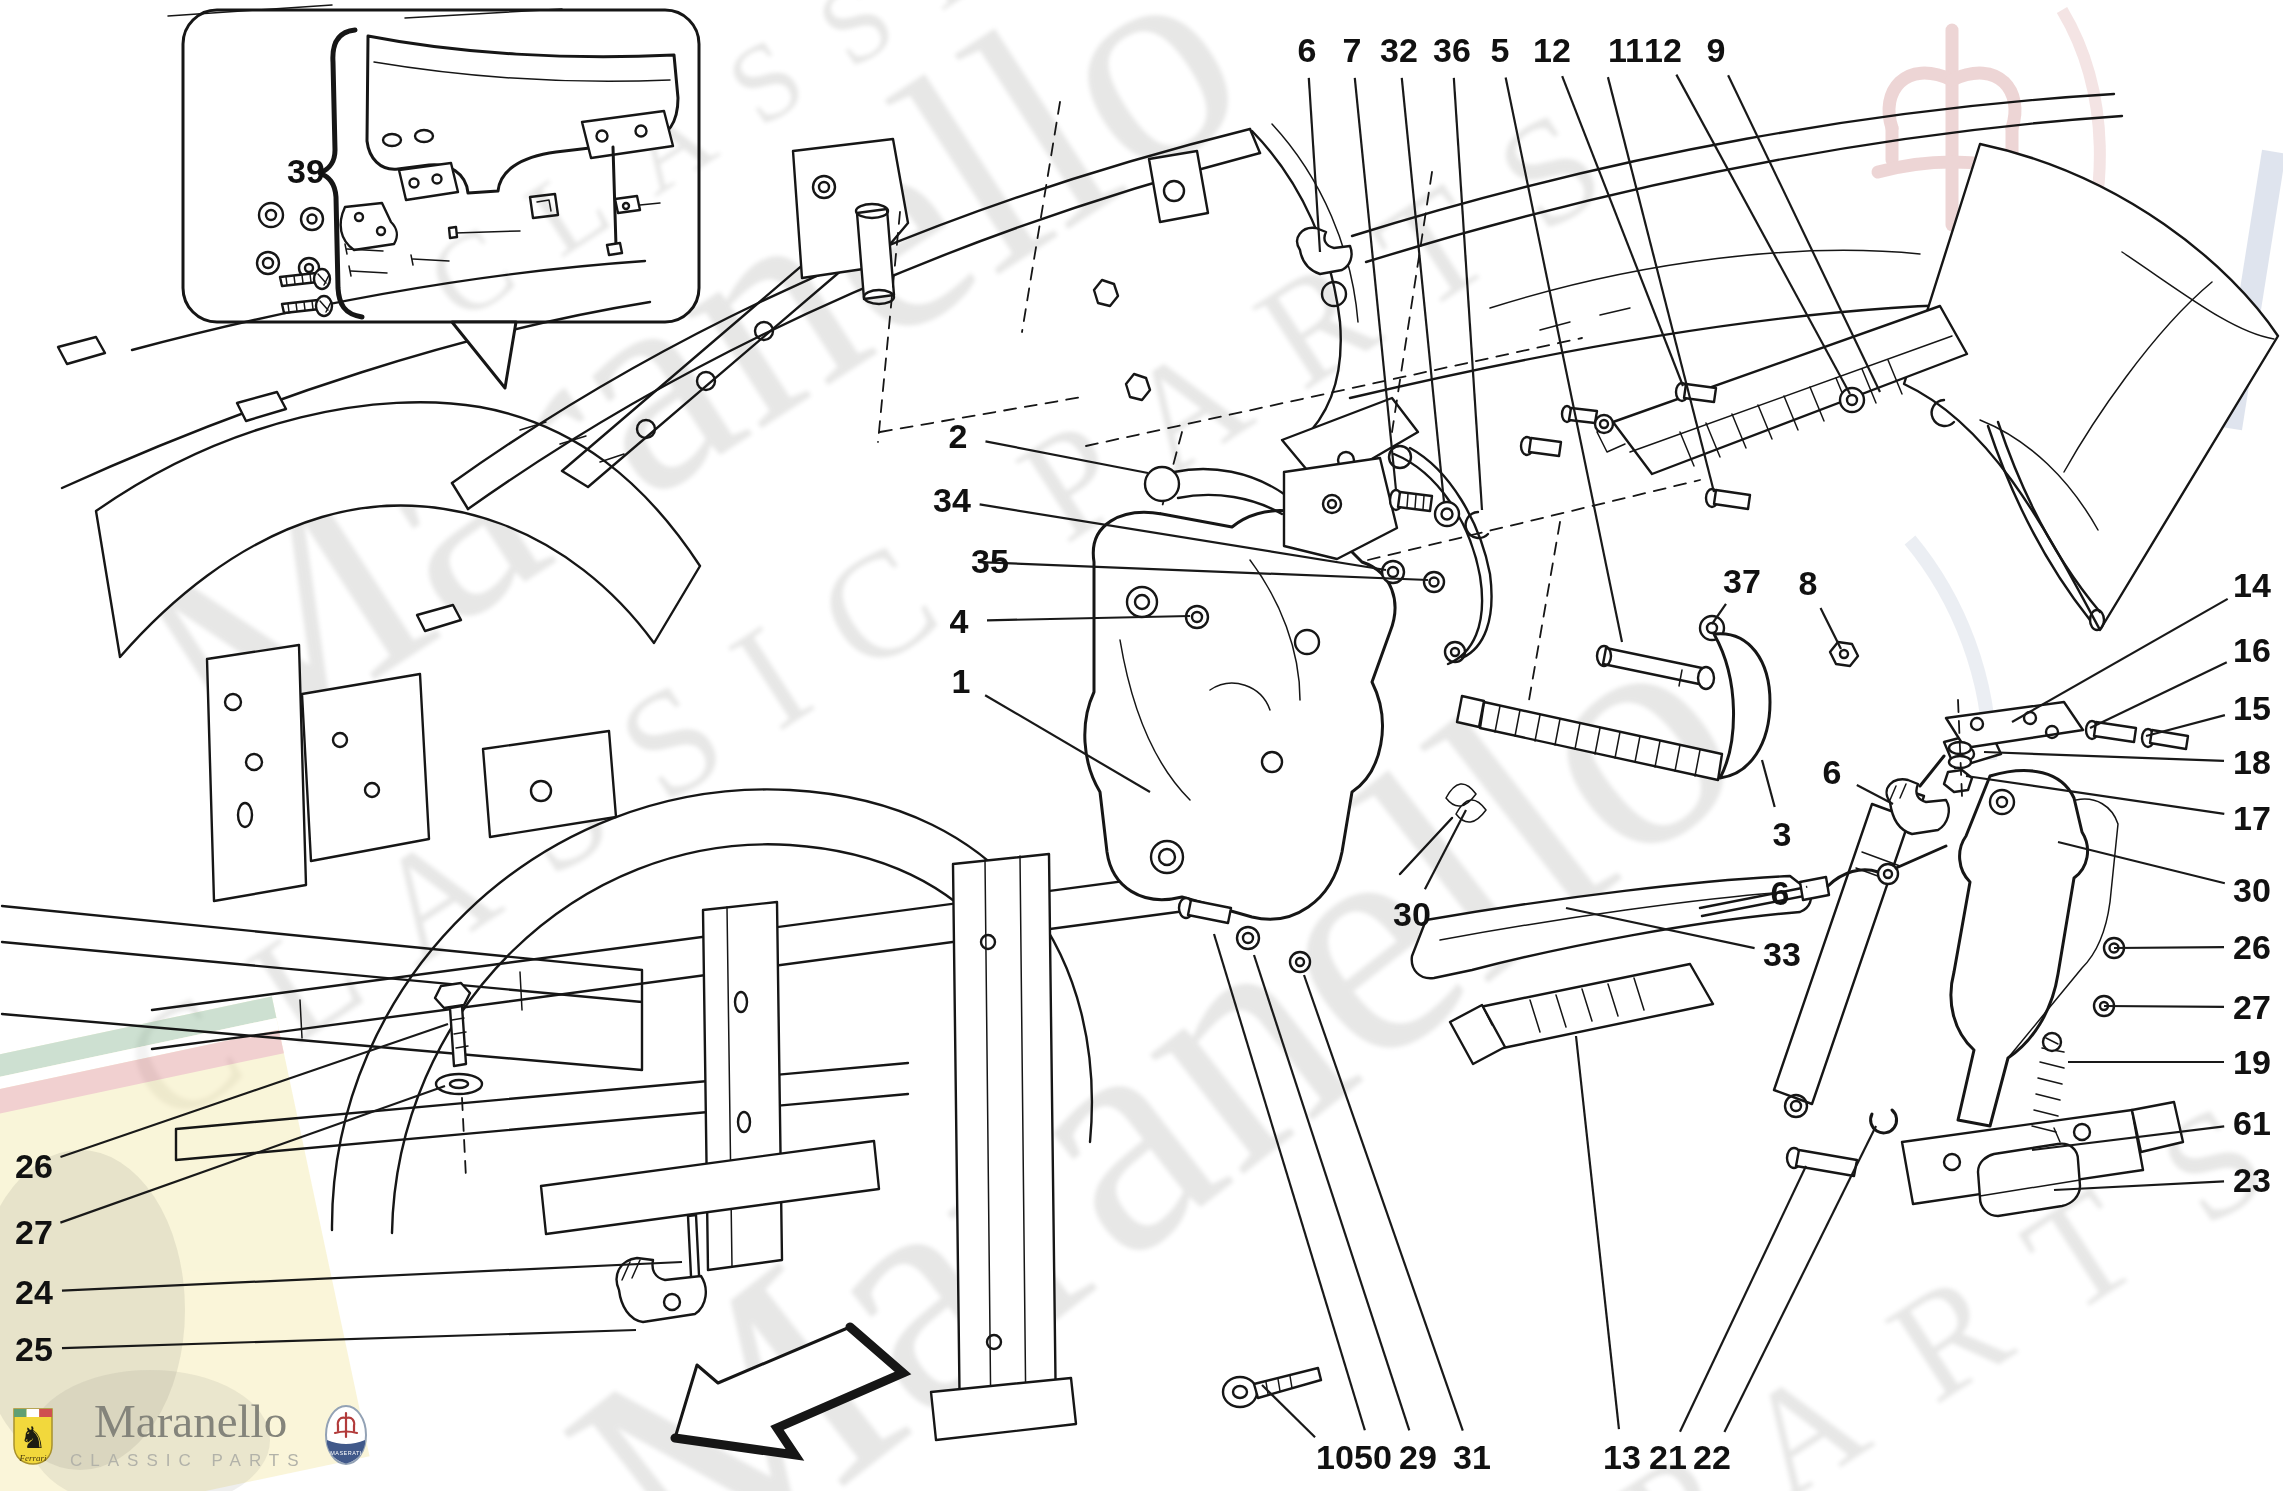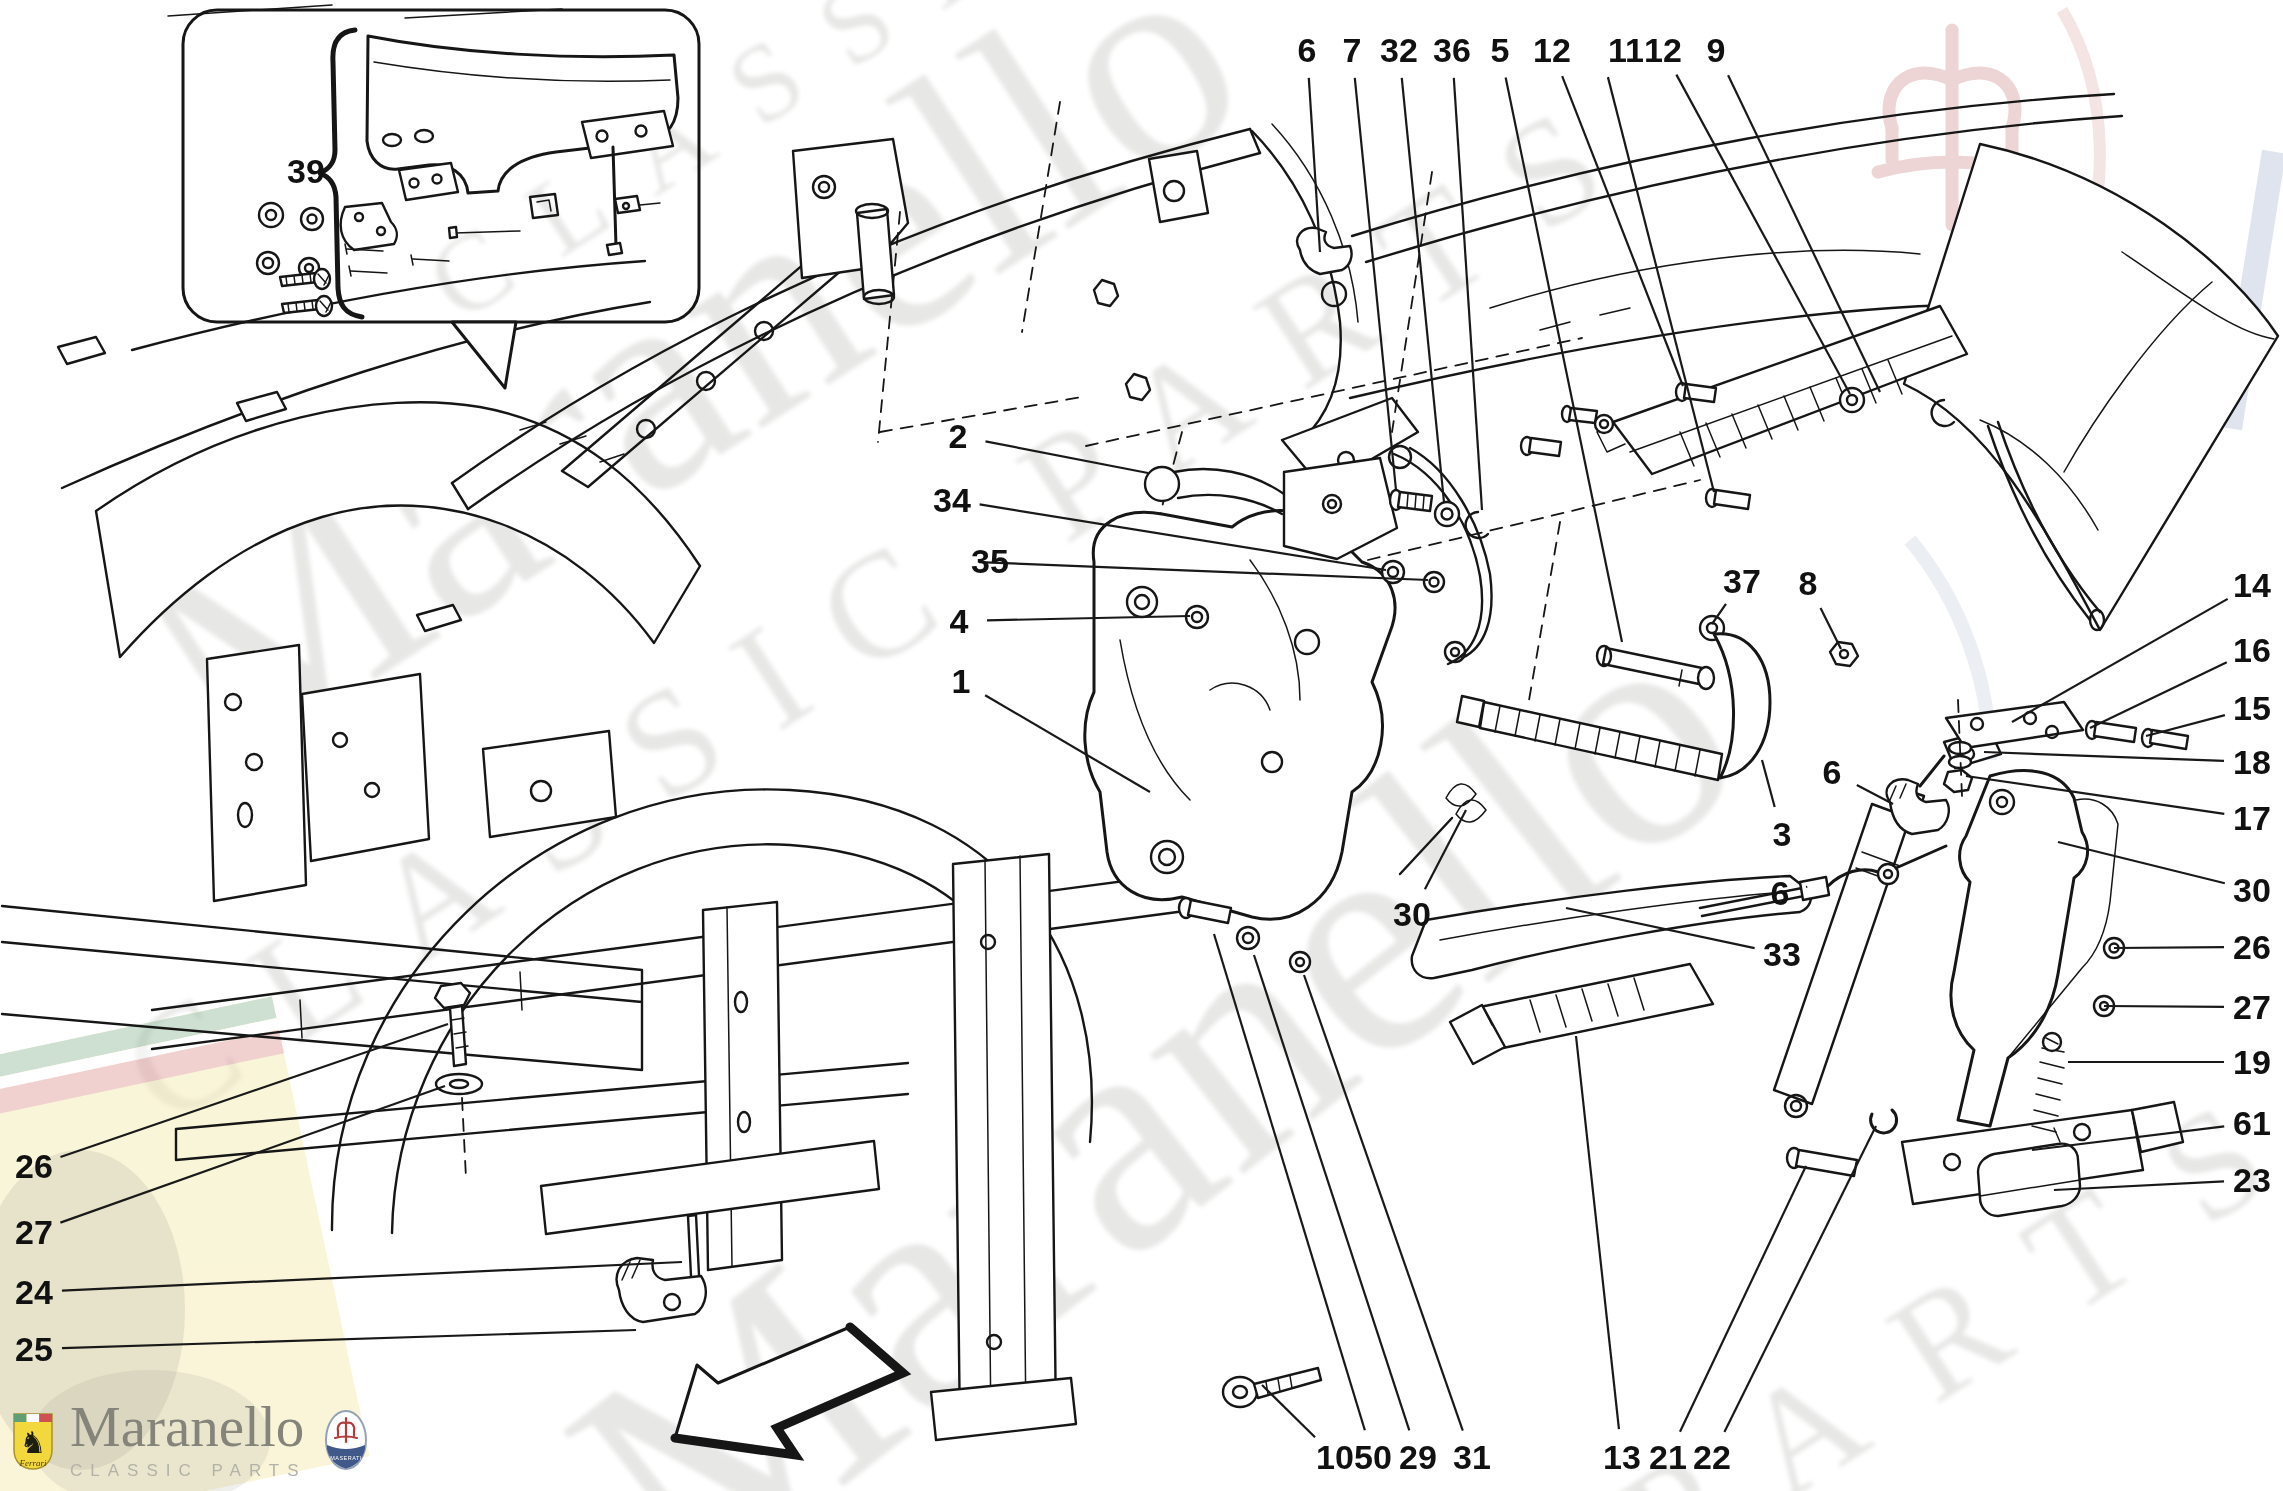--- a/index.html
+++ b/index.html
@@ -23,21 +23,21 @@
   .art .w3{stroke-width:3;}
   .art .w5{stroke-width:5;}
   .art .dash{stroke-dasharray:12 9;stroke-width:1.8;}
   .art .heavy{stroke-width:9;stroke-linejoin:miter;}
   .leads line{stroke:#191919;stroke-width:2.2;}
   .callout{position:absolute;transform:translate(-50%,-50%);font-weight:bold;font-size:34px;
            color:#111;font-family:"Liberation Sans",sans-serif;}
   
   .logo{position:absolute;left:12px;top:1398px;display:flex;align-items:center;gap:16px;}
   .logo-words{display:flex;flex-direction:column;}
-  .logo-brand{font-family:"Liberation Serif",serif;font-size:57px;color:#84847b;line-height:1;}
+  .logo-brand{font-family:"Liberation Serif",serif;font-size:47px;color:#84847b;line-height:1;margin-left:24px;}
   .logo-tag{font-size:17px;letter-spacing:8px;color:#b2b2a9;margin-top:6px;}
 </style>
 </head>
 <body>
 
 <div class="stage">
 
   <div class="wm-text" id="wm1">CLASSIC PARTS</div>
   <div class="wm-text" id="wm2">Maranello</div>
   <div class="wm-text" id="wm3">Maranello</div>

